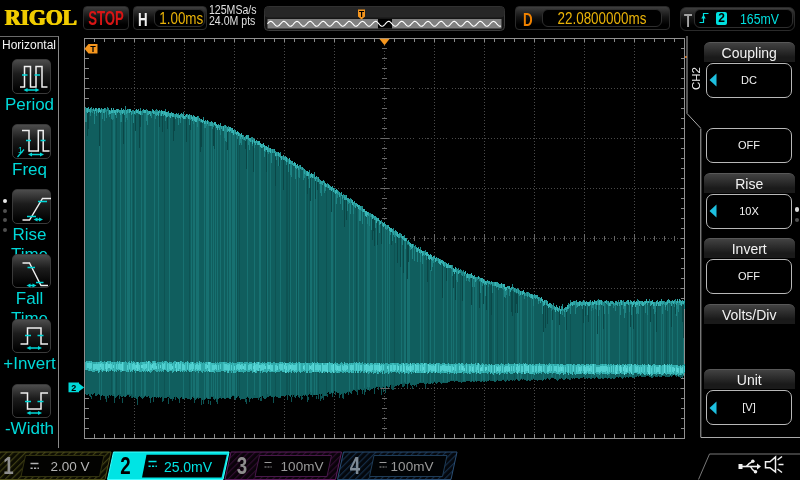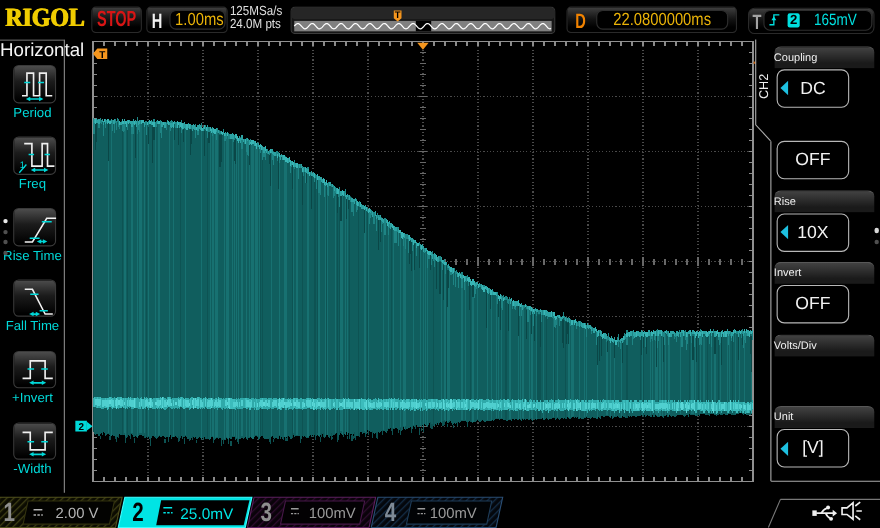--- a/index.html
+++ b/index.html
@@ -25,34 +25,34 @@
 #dbox b { position:absolute; left:7px; top:2px; color:#f08200; font-size:19px;
   transform:scale(0.7,1); transform-origin:0 0; }
 #tbox { left:680px; top:6.5px; width:115px; border-radius:6px; }
 #tbox b { position:absolute; left:3px; top:2px; color:#a2a2a2; font-size:19px;
   transform:scale(0.7,1); transform-origin:0 0; }
 #rate { position:absolute; left:209px; top:5px; color:#e0e0e0; font-size:12px;
   line-height:10.8px; transform:scale(0.88,1); transform-origin:0 0; }
 #lmenu { position:absolute; left:0; top:36px; width:59px; height:411.5px;
   border-right:1px solid #8a8a8a; border-top:1px solid #6a6a6a; background:#000; }
 #ltitle { position:absolute; left:0px; top:1px; width:58px; height:16px;
-  color:#f5f5f5; font-size:17px; text-align:center; line-height:15px; }
+  color:#f5f5f5; font-size:12px; text-align:center; line-height:15px; }
 .lbtn { position:absolute; left:11.5px; width:39px; height:34.5px; border-radius:5px;
   background:linear-gradient(#4c4c4c, #1c1c1c 42%, #000 95%); border:1px solid #3a3a3a; }
 .lbtn svg { position:absolute; top:0; left:0; }
 .llab { position:absolute; left:0; width:59px; text-align:center; color:#00d8d8;
-  font-size:12px; }
+  font-size:17px; }
 .ldot { position:absolute; left:2.5px; width:4px; height:4px; border-radius:50%; }
 #rmenu { position:absolute; left:686px; top:36px; width:114px; height:402px; }
 .rhead { position:absolute; left:17.5px; width:91.5px; height:20px;
   background:linear-gradient(#424242, #1a1a1a 75%); border-radius:6px 6px 0 0;
-  color:#f2f2f2; font-size:10px; line-height:20px;
+  color:#f2f2f2; font-size:14px; text-align:center; line-height:20px;
   border-top:1px solid #585858; }
-.rbox { position:absolute; left:20px; width:66px; height:35px; background:#000;
-  border:1.5px solid #b8b8b8; border-radius:7px; color:#f2f2f2; font-size:16px;
+.rbox { position:absolute; left:20px; width:86px; height:35px; background:#000;
+  border:1.5px solid #b8b8b8; border-radius:7px; color:#f2f2f2; font-size:11px;
   text-align:center; }
 .rbox span { line-height:33px; }
 .rtri { position:absolute; left:22.5px; }
 #ch2txt { position:absolute; left:682.5px; top:72px; width:26px; height:13px;
   color:#f0f0f0; font-size:11.5px; transform:rotate(-90deg); transform-origin:center;
   white-space:nowrap; text-align:center; line-height:13px;}
 </style></head>
 <body>
 <div id="scr">
 <svg class="abs" style="left:0;top:0" width="800" height="480" viewBox="0 0 800 480">

